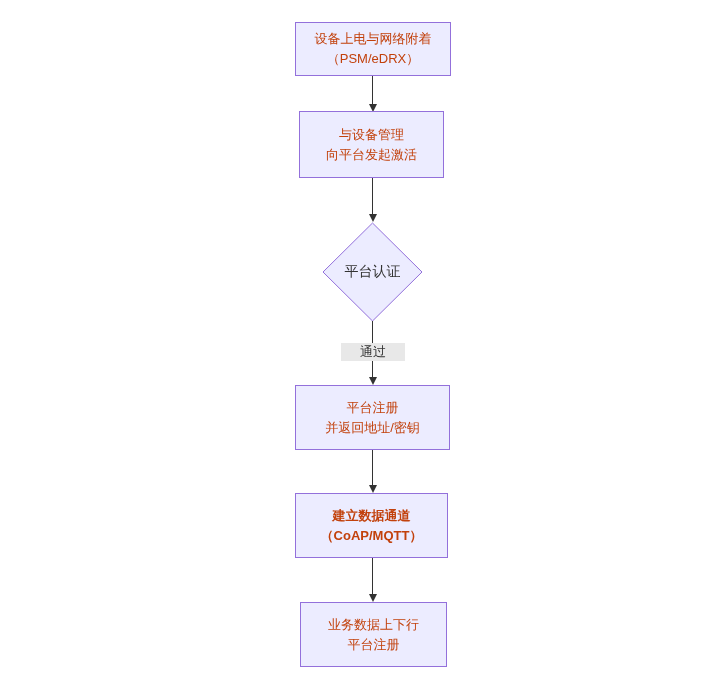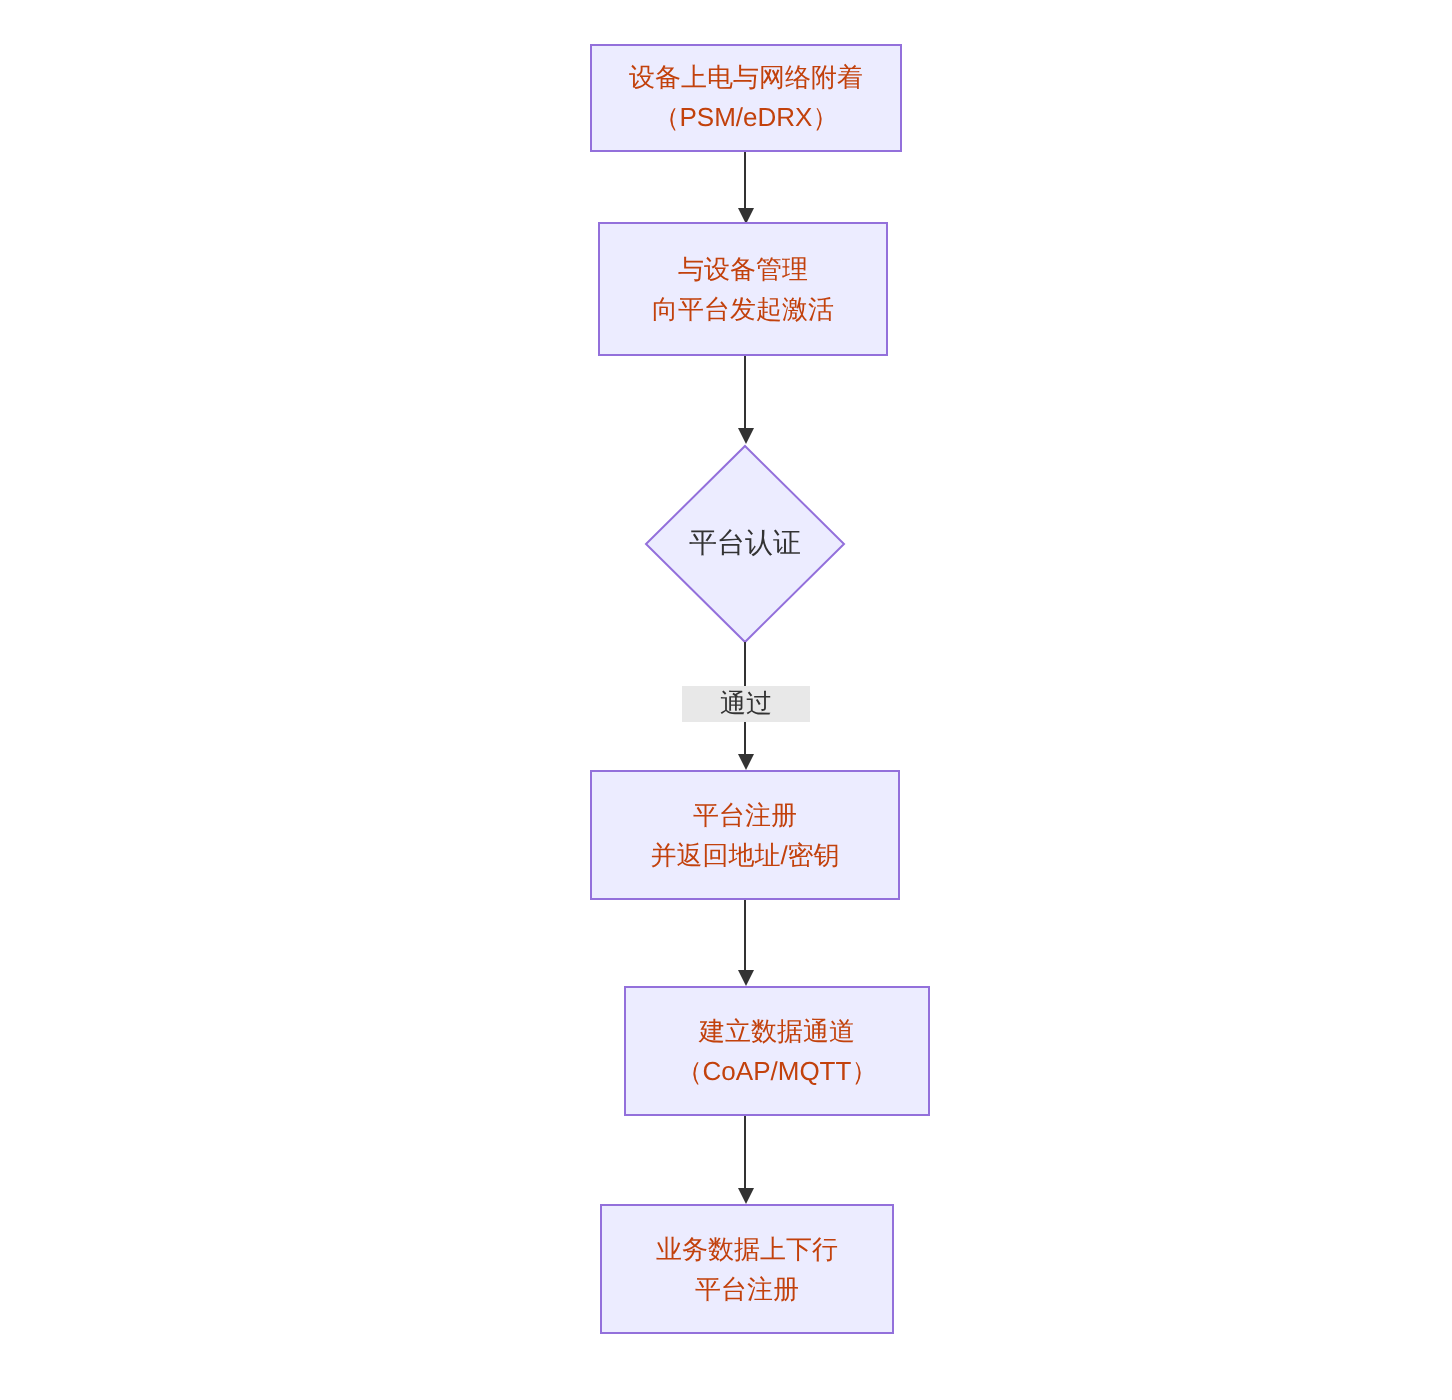--- a/index.html
+++ b/index.html
@@ -82,21 +82,21 @@
     color: #333333;
     font-size: 13px;
     line-height: 16px;
     padding: 1px 19px;
     white-space: nowrap;
   }
   
   #n1 { left: 295px; top: 22px;  width: 156px; height: 54px; }
   #n2 { left: 299px; top: 111px; width: 145px; height: 67px; }
   #n4 { left: 295px; top: 385px; width: 155px; height: 65px; }
-  #n5 { left: 312px; top: 493px; width: 153px; height: 65px; }
+  #n5 { left: 295px; top: 493px; width: 153px; height: 65px; font-weight: bold; }
   #n6 { left: 300px; top: 602px; width: 147px; height: 65px; }
   #c1 { top: 76px;  height: 36px; }
   #c2 { top: 178px; height: 44px; }
   #c3 { top: 321px; height: 64px; }
   #c4 { top: 450px; height: 43px; }
   #c5 { top: 558px; height: 44px; }
 </style>
 </head>
 <body>
 

